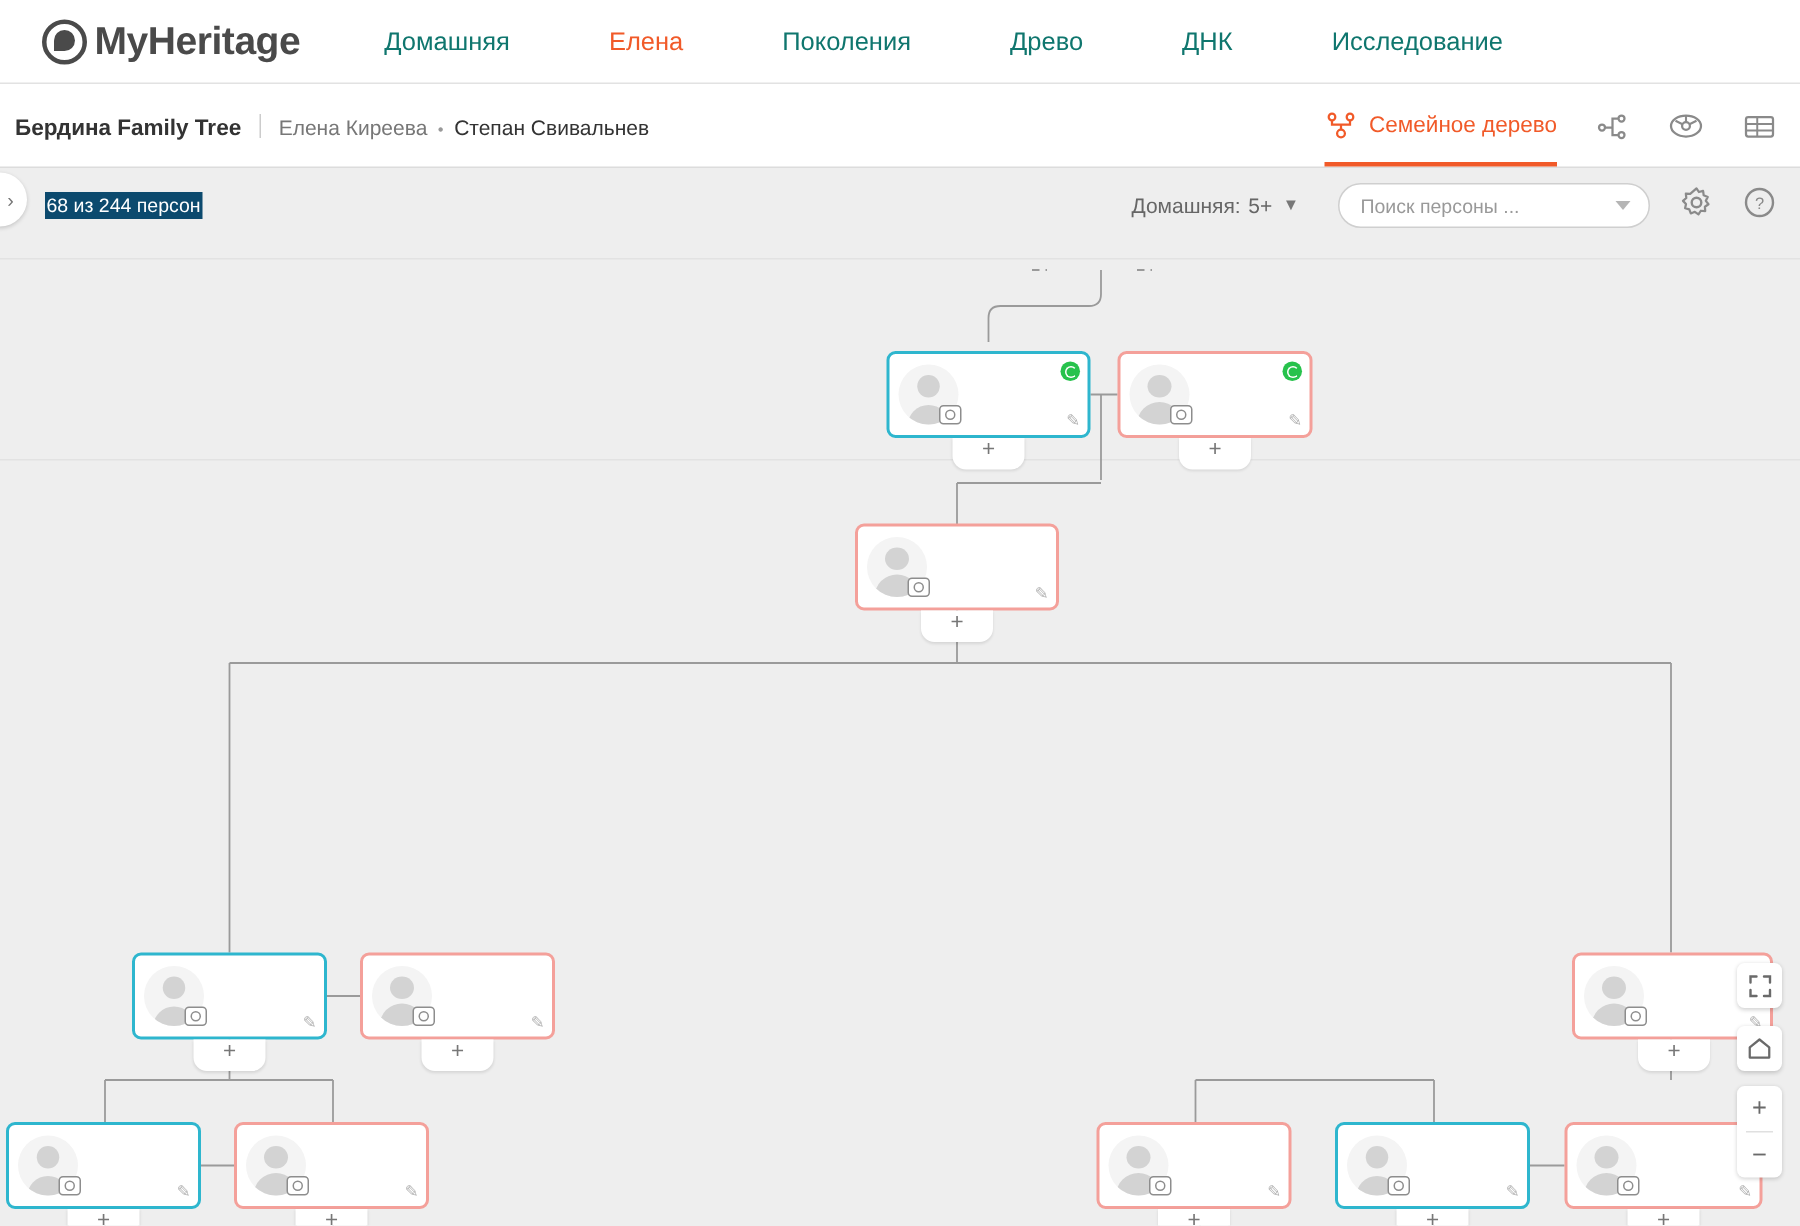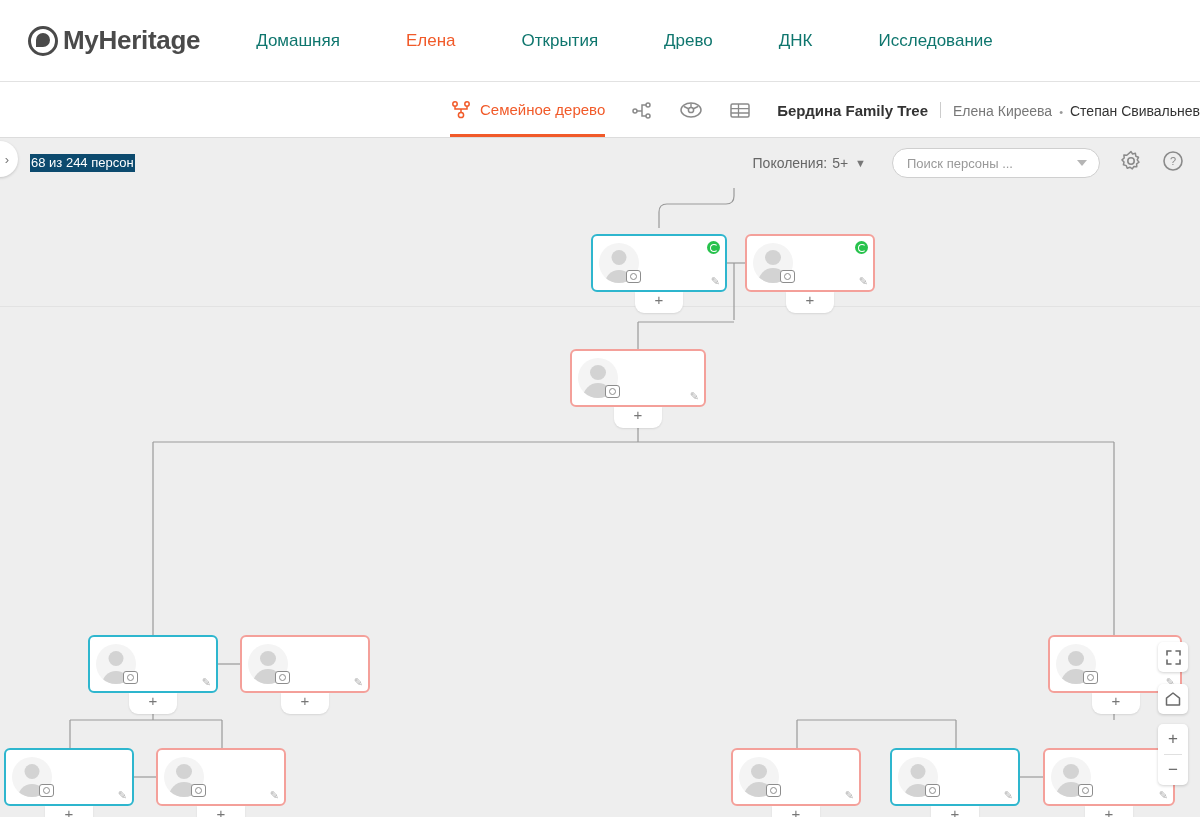--- a/index.html
+++ b/index.html
@@ -5,21 +5,21 @@
   * { box-sizing: border-box; margin: 0; padding: 0; }
   html, body {
     width: 1200px; height: 817px;
     font-family: "Liberation Sans", sans-serif;
     background: #eeeeee;
     overflow: hidden;
   }
 
   
   #topnav {
-    height: 82px; background: #ffffff;
+    height: 56px; background: #ffffff;
     border-bottom: 1px solid #e2e2e2;
     display: flex; align-items: center;
     position: relative; z-index: 40;
   }
   #logo { display: flex; align-items: center; margin-left: 28px; }
   #logo .mark {
     width: 30px; height: 30px; border-radius: 50%;
     border: 3px solid #4a4a4a; position: relative;
     display: inline-block;
   }
@@ -223,28 +223,36 @@
 <body>
 
 <div id="topnav">
   <div id="logo">
     <span class="mark"></span>
     <span class="wordmark">MyHeritage</span>
   </div>
   <div id="navlinks">
     <a href="#">Домашняя</a>
     <a href="#" class="active">Елена</a>
-    <a href="#">Открытия</a>
+    <a href="#">Поколения</a>
     <a href="#">Древо</a>
     <a href="#">ДНК</a>
     <a href="#">Исследование</a>
   </div>
 </div>
 
 <div id="subbar">
+  <div id="crumbs">
+    <span id="treename">Бердина Family Tree</span>
+    <span class="divider"></span>
+    <span class="person">Елена Киреева</span>
+    <span class="dot">•</span>
+    <span class="person current">Степан Свивальнев</span>
+  </div>
+
   <div id="viewtabs">
     <div class="tab active">
       <span>
         <svg width="22" height="20" viewBox="0 0 22 20">
           <circle cx="5" cy="4" r="2.2" fill="none" stroke="#f15a29" stroke-width="1.5"></circle>
           <circle cx="17" cy="4" r="2.2" fill="none" stroke="#f15a29" stroke-width="1.5"></circle>
           <circle cx="11" cy="15" r="2.6" fill="none" stroke="#f15a29" stroke-width="1.5"></circle>
           <path d="M5 6.5 V9 H17 V6.5 M11 9 V12.4" fill="none" stroke="#f15a29" stroke-width="1.5"></path>
         </svg>
       </span>
@@ -271,39 +279,31 @@
     </div>
     <div class="tab">
       <span>
         <svg width="22" height="20" viewBox="0 0 22 20">
           <rect x="2" y="4" width="18" height="13" rx="1.5" fill="none" stroke="#8a8a8a" stroke-width="1.5"></rect>
           <path d="M2 8.7 H20 M2 13 H20 M9.5 4 V17" stroke="#8a8a8a" stroke-width="1.3" fill="none"></path>
         </svg>
       </span>
     </div>
   </div>
-
-  <div id="crumbs">
-    <span id="treename">Бердина Family Tree</span>
-    <span class="divider"></span>
-    <span class="person">Елена Киреева</span>
-    <span class="dot">•</span>
-    <span class="person current">Степан Свивальнев</span>
-  </div>
 </div>
 
 <div id="toolbar">
   <div id="collapse-handle">
     <span>›</span>
   </div>
   <span id="personcount">68 из 244 персон</span>
 
   <div id="toolbar-right">
     <div id="generations">
-      <span>Поколения:</span>
+      <span>Домашняя:</span>
       <span class="genval">5+</span>
       <span class="chev">▼</span>
     </div>
 
     <div id="searchbox">
       <span class="ph">Поиск персоны ...</span>
       <span class="caret"></span>
     </div>
 
     <span class="toolicon">

